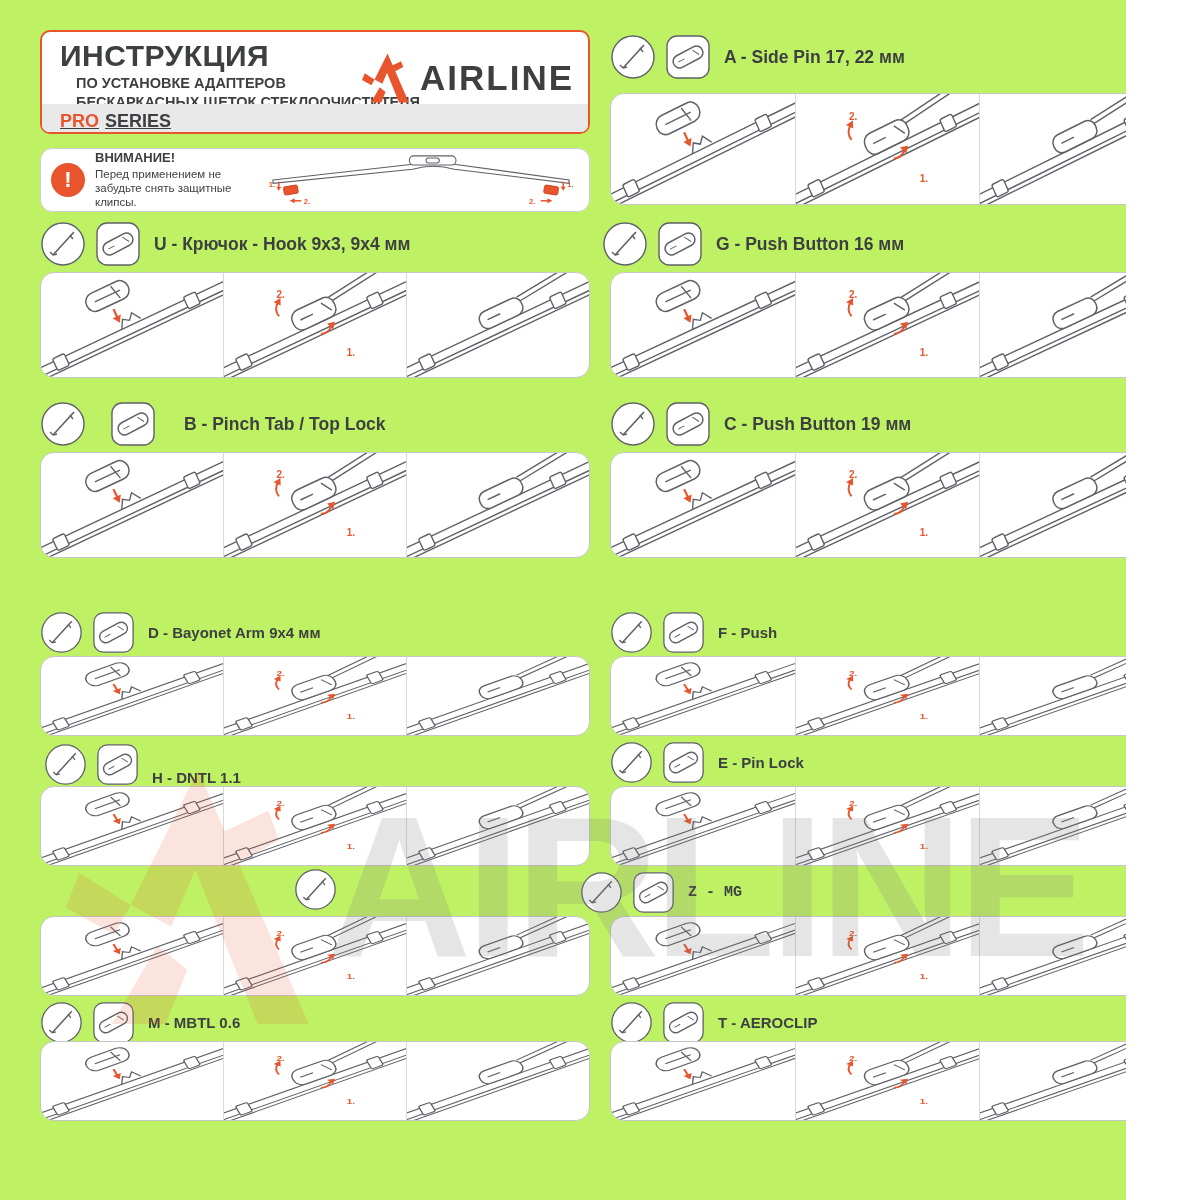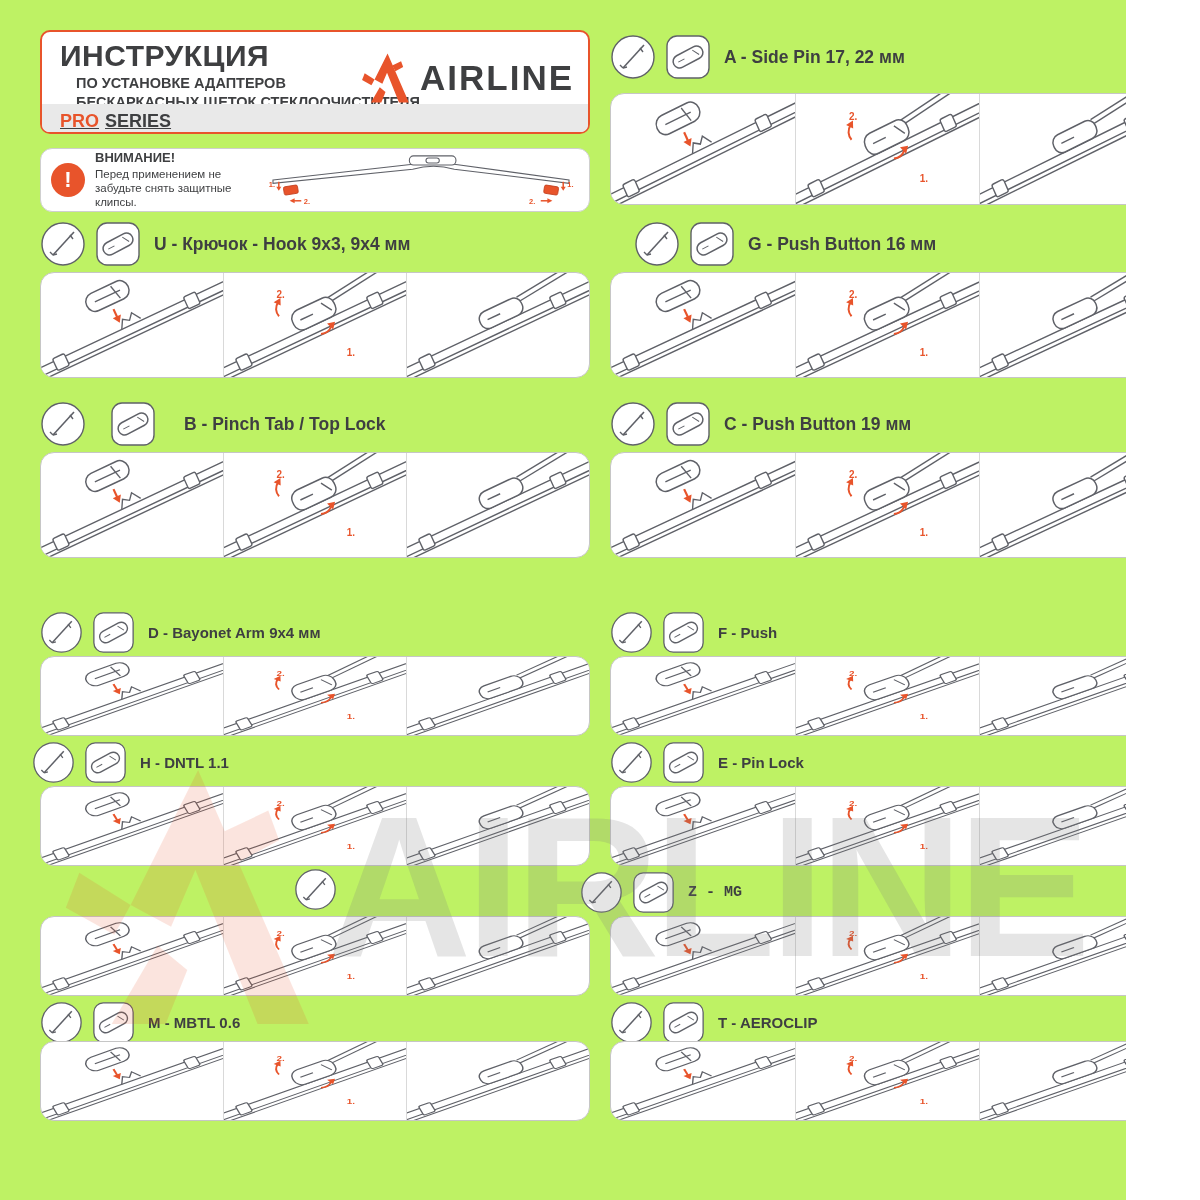--- a/index.html
+++ b/index.html
@@ -318,21 +318,21 @@
               <rect x="152" y="49" width="13" height="13" rx="2" fill="#fff"></rect>
               <line x1="122" y1="35" x2="246" y2="22"></line>
               <line x1="122" y1="40" x2="246" y2="27"></line>
               <rect x="78" y="34" width="46" height="18" rx="8" fill="#fff" stroke-width="1.5"></rect>
               <line x1="86" y1="43" x2="100" y2="43"></line>
             </g>
           </svg>
         </div>
       </div>
 
-    <div class="sec-header small" style="left: 32px; top: 738px; width: 550px;">
+    <div class="sec-header small" style="left: 44px; top: 738px; width: 550px; align-items: flex-end;">
       <span class="ic-circle"><svg viewBox="0 0 46 46">
             <circle cx="23" cy="23" r="21" fill="#fff" stroke="#5f6168" stroke-width="1.4"></circle>
             <path d="M13,34 L34,11" stroke="#5f6168" stroke-width="1.6" fill="none"></path>
             <path d="M13,34 l-3,-3 m3,3 l4,-1 M30,14 l3,4" stroke="#5f6168" stroke-width="1.4" fill="none"></path>
           </svg></span>
       <span class="ic-square"><svg viewBox="0 0 46 46">
             <rect x="2" y="2" width="42" height="42" rx="10" fill="#fff" stroke="#5f6168" stroke-width="1.4"></rect>
             <g transform="rotate(-28 23 23)">
               <rect x="7" y="16.5" width="32" height="13" rx="6.5" fill="#fff" stroke="#5f6168" stroke-width="1.5"></rect>
               <path d="M12,23 h7 M30,19 l4,7" stroke="#5f6168" stroke-width="1" fill="none"></path>
@@ -598,21 +598,21 @@
               <rect x="152" y="49" width="13" height="13" rx="2" fill="#fff"></rect>
               <line x1="122" y1="35" x2="246" y2="22"></line>
               <line x1="122" y1="40" x2="246" y2="27"></line>
               <rect x="78" y="34" width="46" height="18" rx="8" fill="#fff" stroke-width="1.5"></rect>
               <line x1="86" y1="43" x2="100" y2="43"></line>
             </g>
           </svg>
         </div>
       </div>
 
-    <div class="sec-header" style="left: 634px; top: 220px; width: 555px;">
+    <div class="sec-header" style="left: 602px; top: 220px; width: 555px;">
       <span class="ic-circle"><svg viewBox="0 0 46 46">
             <circle cx="23" cy="23" r="21" fill="#fff" stroke="#5f6168" stroke-width="1.4"></circle>
             <path d="M13,34 L34,11" stroke="#5f6168" stroke-width="1.6" fill="none"></path>
             <path d="M13,34 l-3,-3 m3,3 l4,-1 M30,14 l3,4" stroke="#5f6168" stroke-width="1.4" fill="none"></path>
           </svg></span>
       <span class="ic-square"><svg viewBox="0 0 46 46">
             <rect x="2" y="2" width="42" height="42" rx="10" fill="#fff" stroke="#5f6168" stroke-width="1.4"></rect>
             <g transform="rotate(-28 23 23)">
               <rect x="7" y="16.5" width="32" height="13" rx="6.5" fill="#fff" stroke="#5f6168" stroke-width="1.5"></rect>
               <path d="M12,23 h7 M30,19 l4,7" stroke="#5f6168" stroke-width="1" fill="none"></path>

